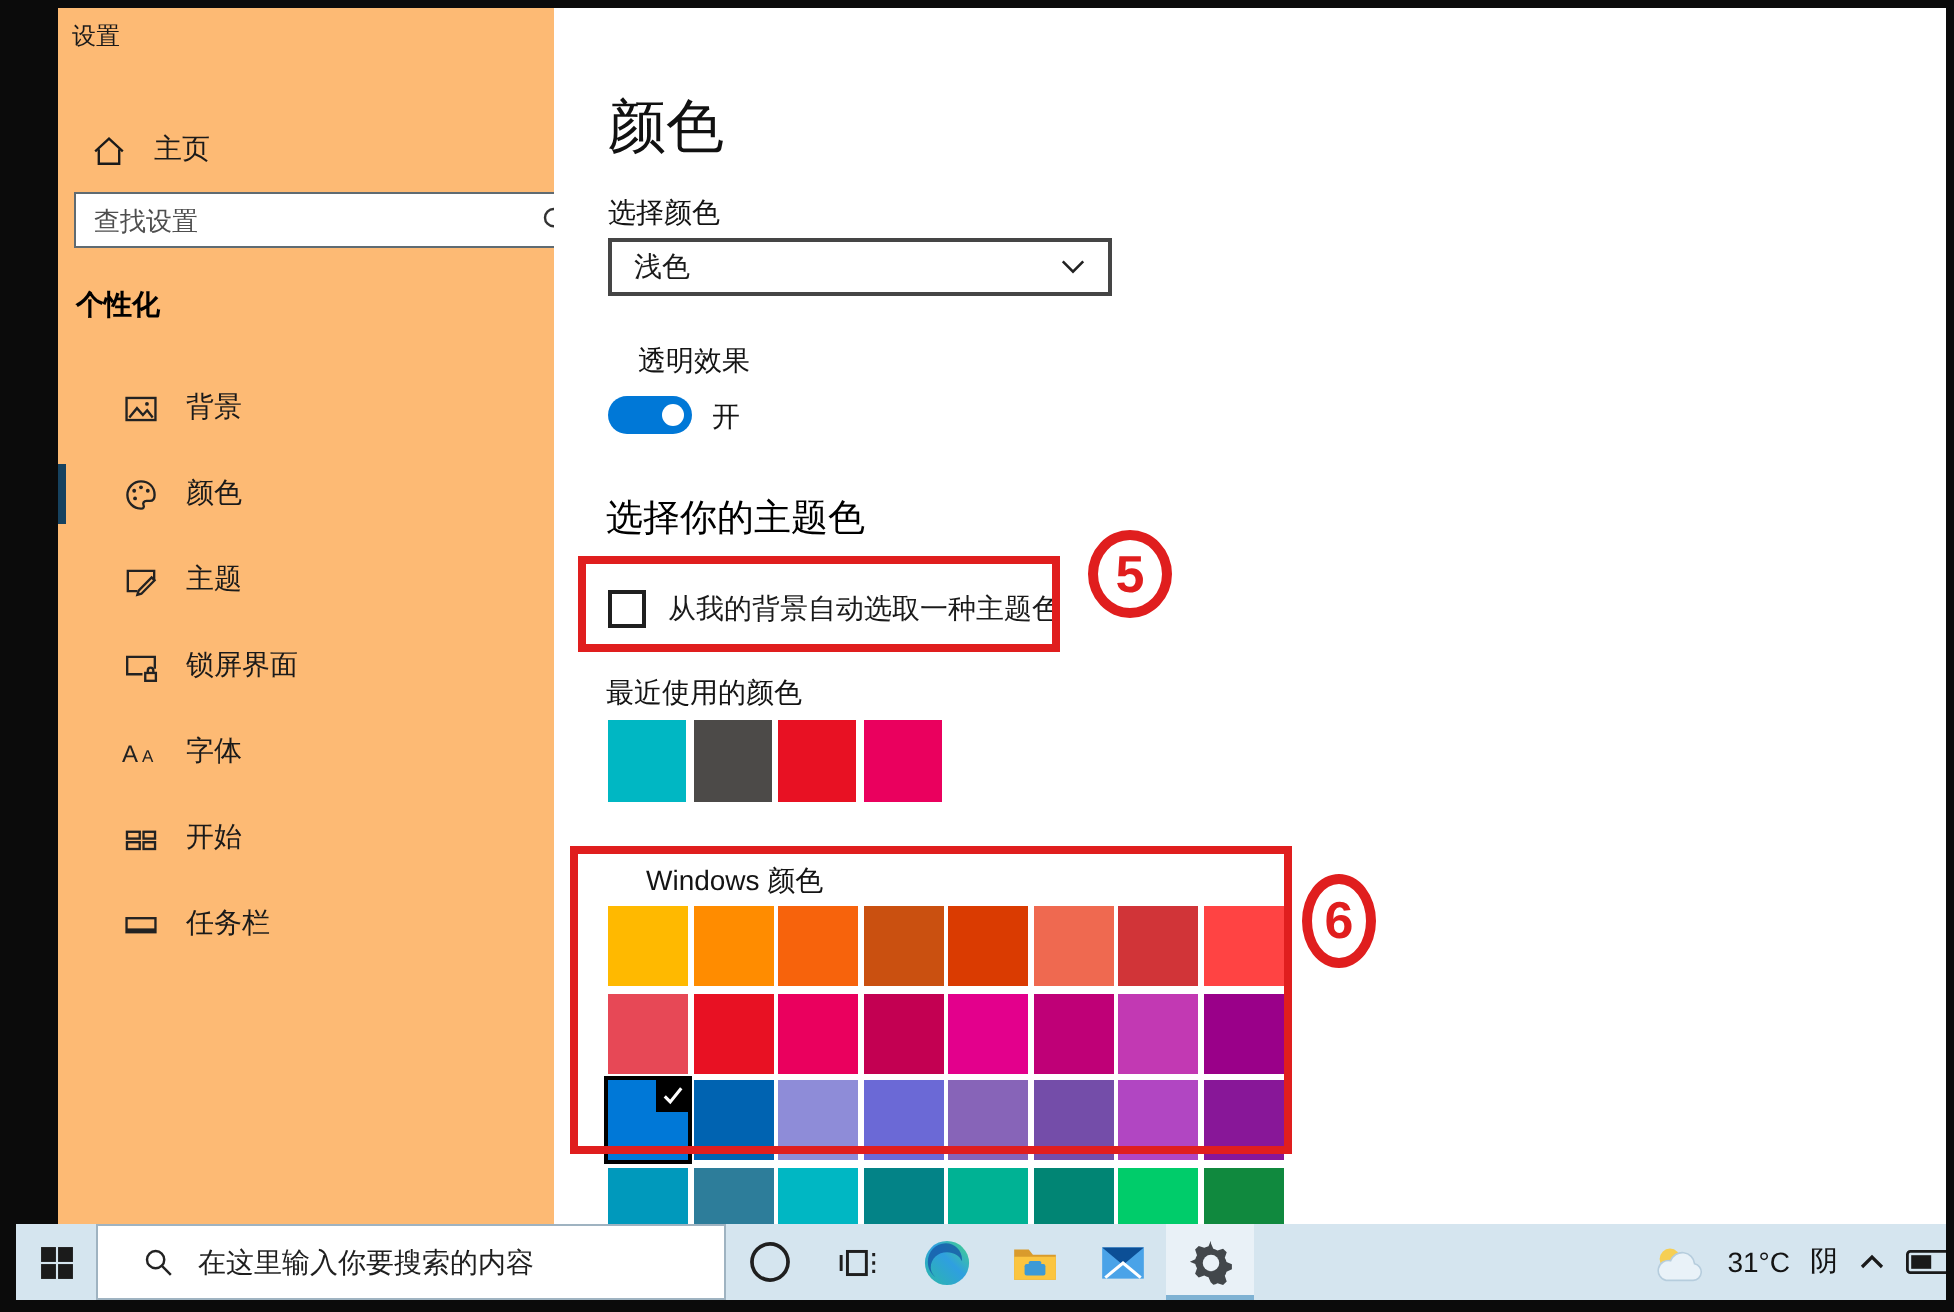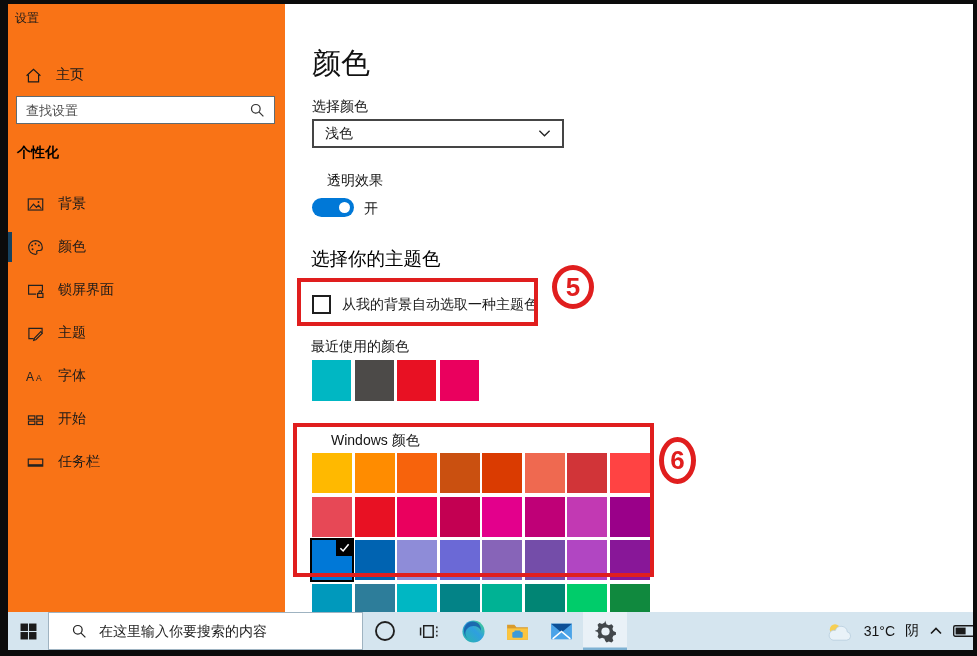--- a/index.html
+++ b/index.html
@@ -3,30 +3,30 @@
 <meta charset="utf-8">
 <style>
   * { margin:0; padding:0; box-sizing:border-box; }
   :root { --anno:#E01E1E; --accent:#0078D7; --ink:#1a1a1a; }
   body { font-family:"Liberation Sans","DejaVu Sans",sans-serif; background:#444; }
   #screen { position:relative; width:977px; height:656px; background:#0b0b0b; overflow:hidden; }
   #desktop { position:absolute; left:8px; top:4px; width:965px; height:646px; }
   #app { position:absolute; left:0; top:0; width:965px; height:608px; display:flex; }
 
   
-  #sidebar { position:relative; width:277px; background:#f97316; color:var(--ink); flex:none; }
+  #sidebar { position:relative; width:248px; background:#fdba74; color:var(--ink); flex:none;margin-left:21px; }
   .win-title { position:absolute; left:7px; top:6px; font-size:12px; }
   .home-row { position:absolute; left:8px; top:48px; height:32px; display:flex; align-items:flex-end; gap:14px; padding-left:9px; width:260px; font-size:14px; }
   .search-box { position:absolute; left:8px; top:92px; width:259px; height:28px; background:#fff; border:1px solid #5f6b72; display:flex; align-items:center; }
   .search-box input { flex:1; border:none; outline:none; background:transparent; font-size:13px; padding-left:9px; color:#222; font-family:inherit; }
   .search-box input::placeholder { color:#4e4e4e; opacity:1; }
   .search-box .icon { margin-right:9px; color:#333; display:flex; }
   .section-label { position:absolute; left:9px; top:140px; font-size:14px; font-weight:bold; color:#000; }
   #sidebar-nav { position:absolute; left:0; top:180px; width:277px; }
-  .nav-item { position:relative; display:flex; align-items:center; gap:13px; height:40px; margin-bottom:3px; padding-left:17px; font-size:14px; cursor:default; }
+  .nav-item { position:relative; display:flex; align-items:center; gap:13px; height:40px; margin-bottom:3px; padding-left:31px; font-size:14px; cursor:default; }
   .nav-item .nav-icon { display:flex; width:20px; justify-content:center; color:#222; }
   .nav-item.selected::before { content:""; position:absolute; left:0; top:5px; width:4px; height:30px; background:#16425F; }
 
   
   #main { position:relative; flex:1; background:#fff; color:var(--ink); overflow:hidden; }
   .page-title { position:absolute; left:27px; top:40px; font-size:29px; font-weight:300; color:#111; }
   .field-label { position:absolute; font-size:14px; color:#141414; }
   #choose-color-label { left:27px; top:94px; }
   .dropdown { position:absolute; left:27px; top:115px; width:252px; height:29px; border:2px solid #454545; background:#fff; display:flex; align-items:center; justify-content:space-between; padding:0 11px; font-size:14px; }
   #transparency-label { left:42px; top:168px; }
@@ -122,35 +122,35 @@
                   <circle cx="8" cy="4.4" r=".9" fill="currentColor" stroke="none"></circle>
                   <circle cx="11.2" cy="6" r=".9" fill="currentColor" stroke="none"></circle>
                   <circle cx="5.2" cy="9.6" r=".9" fill="currentColor" stroke="none"></circle>
                 </svg>
               </span>
               <span class="nav-label">颜色</span>
             </div>
             <div class="nav-item">
               <span class="icon nav-icon">
                 <svg width="17" height="17" viewBox="0 0 16 16" fill="none" stroke="currentColor" stroke-width="1.1">
+                  <path d="M6.3 12.8H1.8V3.2h12.4v4.2"></path>
+                  <path d="m8.3 13.9-2 .6.6-2 6.1-6.2 1.4 1.4Z"></path>
+                </svg>
+              </span>
+              <span class="nav-label">主题</span>
+            </div>
+            <div class="nav-item">
+              <span class="icon nav-icon">
+                <svg width="17" height="17" viewBox="0 0 16 16" fill="none" stroke="currentColor" stroke-width="1.1">
                   <path d="M14.5 8.8V3.2H1.5v8.2h7.2"></path>
                   <rect x="10" y="10.8" width="5" height="3.7"></rect>
                   <path d="M11.2 10.8V9.7c0-.8.6-1.4 1.3-1.4s1.3.6 1.3 1.4v1.1"></path>
                 </svg>
               </span>
               <span class="nav-label">锁屏界面</span>
-            </div>
-            <div class="nav-item">
-              <span class="icon nav-icon">
-                <svg width="17" height="17" viewBox="0 0 16 16" fill="none" stroke="currentColor" stroke-width="1.1">
-                  <path d="M6.3 12.8H1.8V3.2h12.4v4.2"></path>
-                  <path d="m8.3 13.9-2 .6.6-2 6.1-6.2 1.4 1.4Z"></path>
-                </svg>
-              </span>
-              <span class="nav-label">主题</span>
             </div>
             <div class="nav-item">
               <span class="icon nav-icon">
                 <svg width="19" height="17" viewBox="0 0 19 16" fill="currentColor">
                   <text x="0" y="12.5" font-size="12" font-family="inherit">A</text>
                   <text x="10" y="12.5" font-size="8.5" font-family="inherit">A</text>
                 </svg>
               </span>
               <span class="nav-label">字体</span>
             </div>

